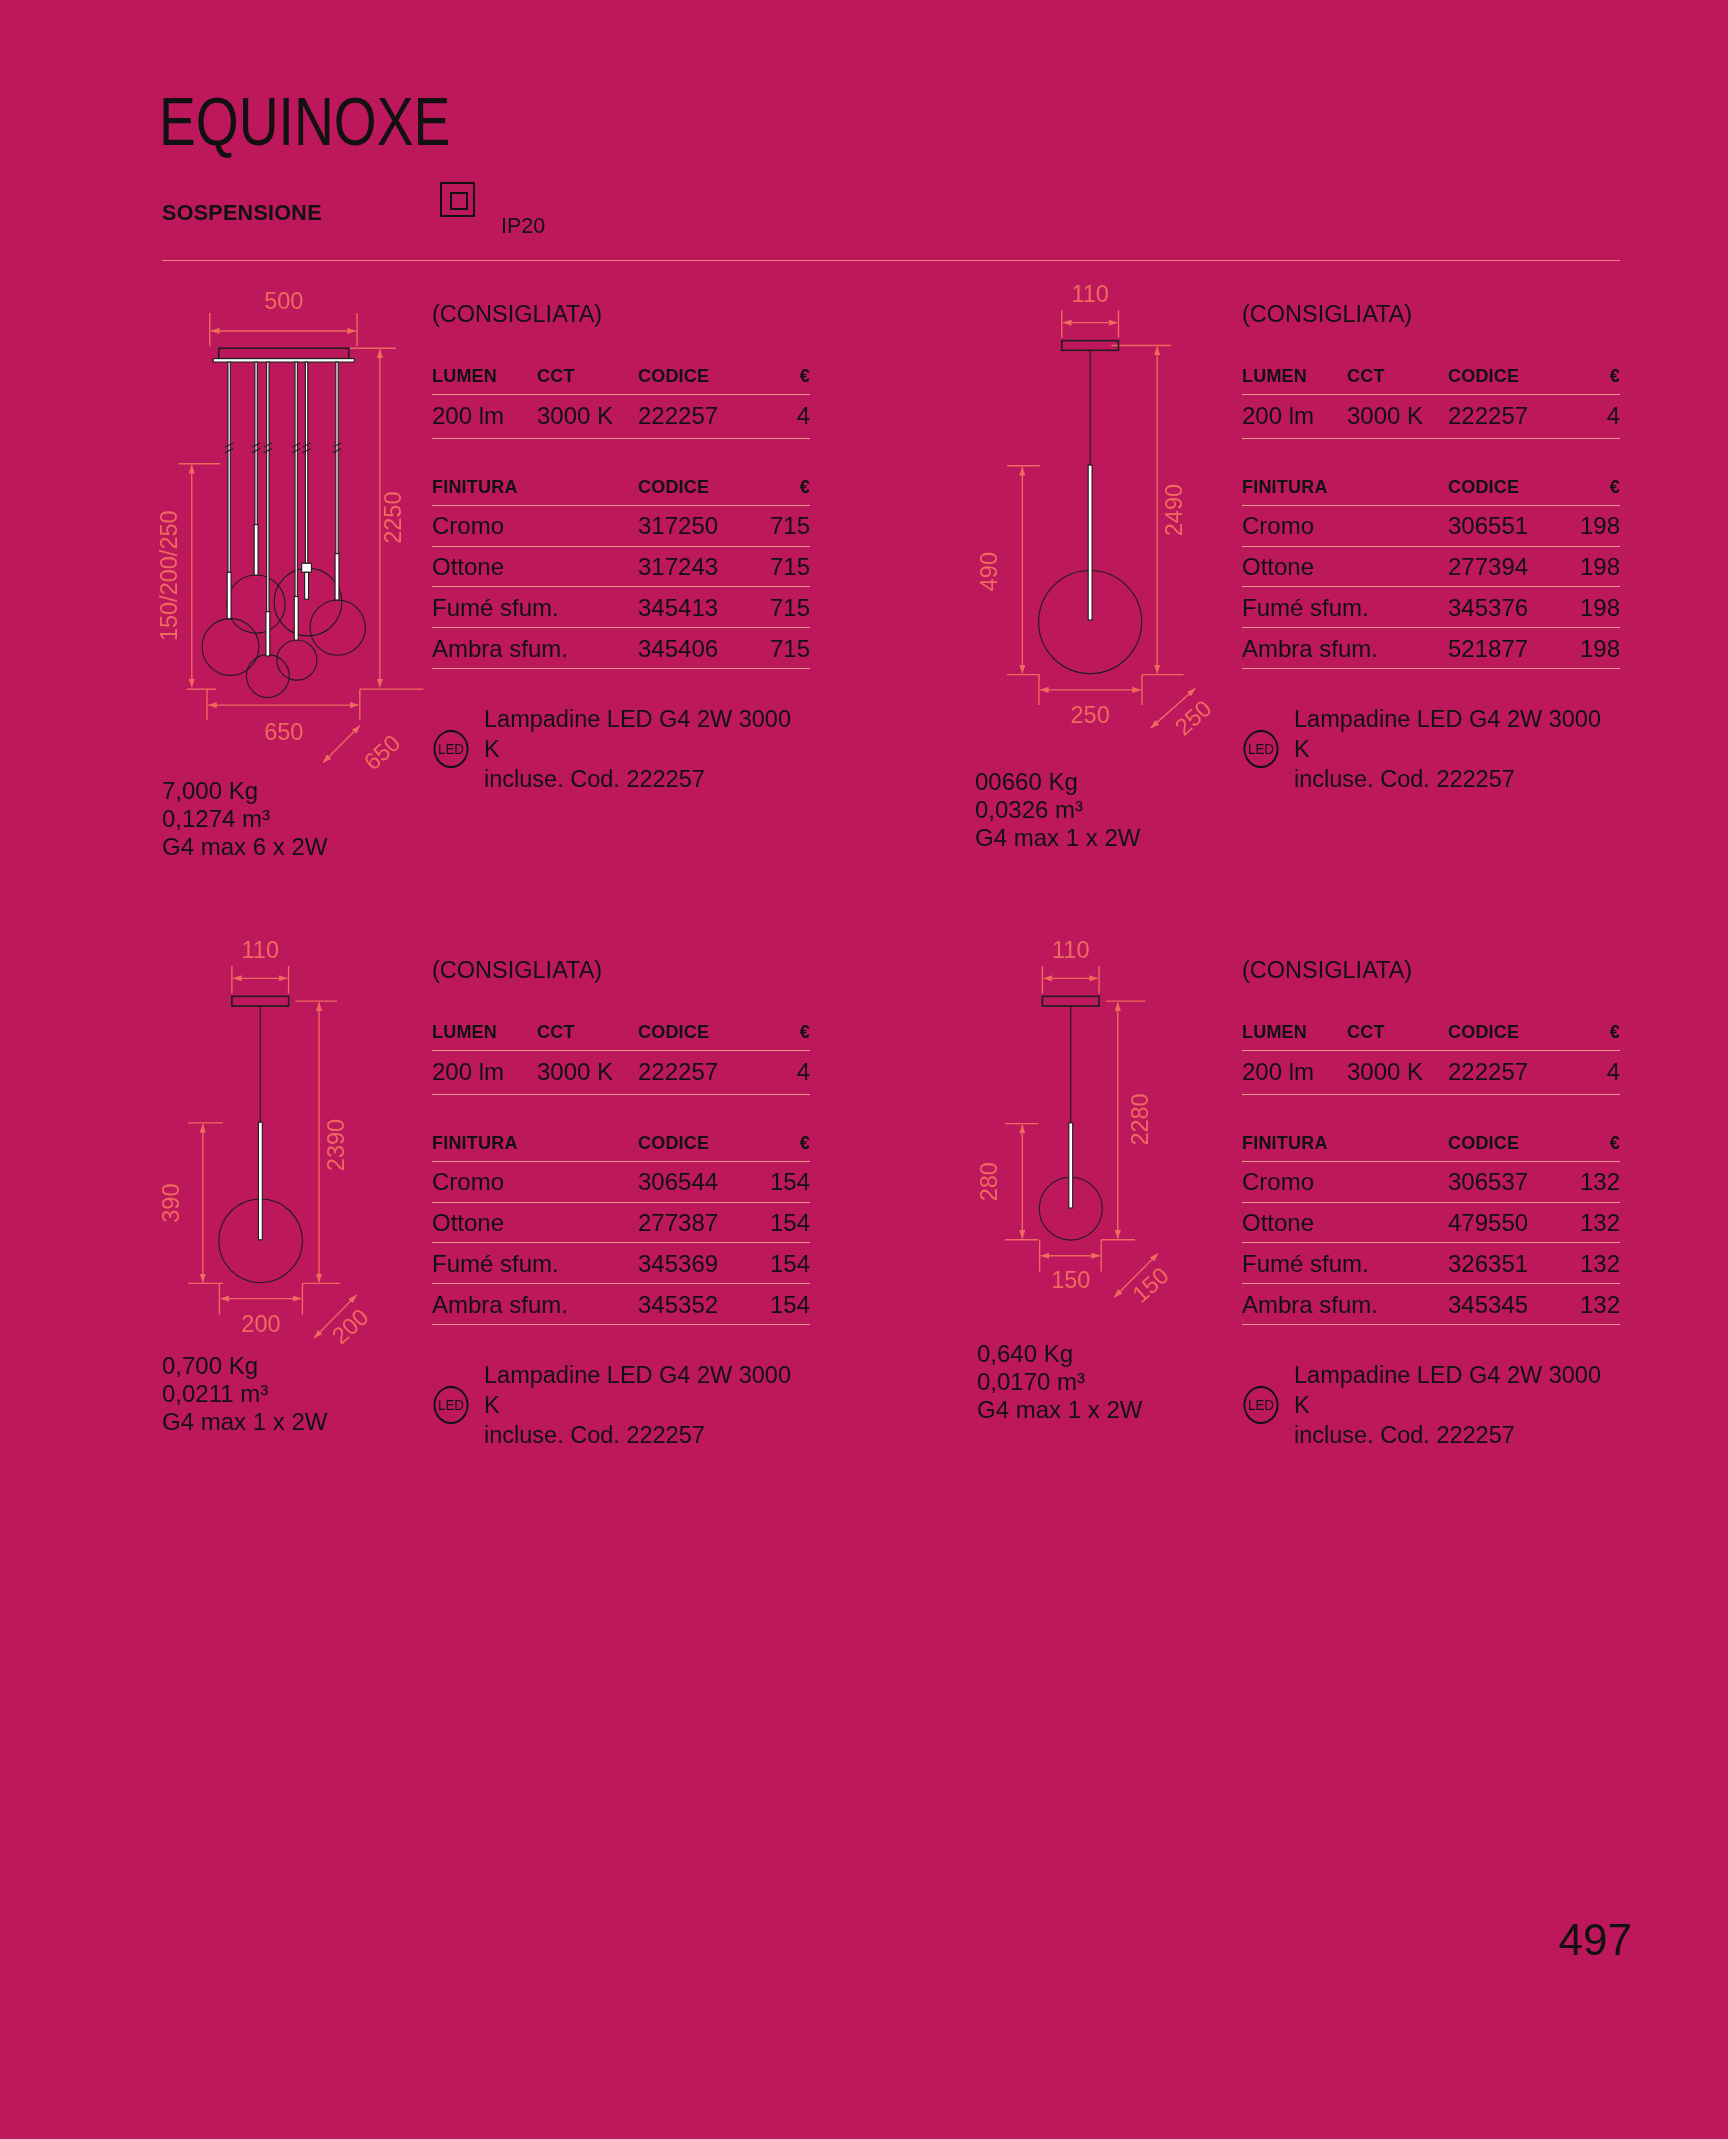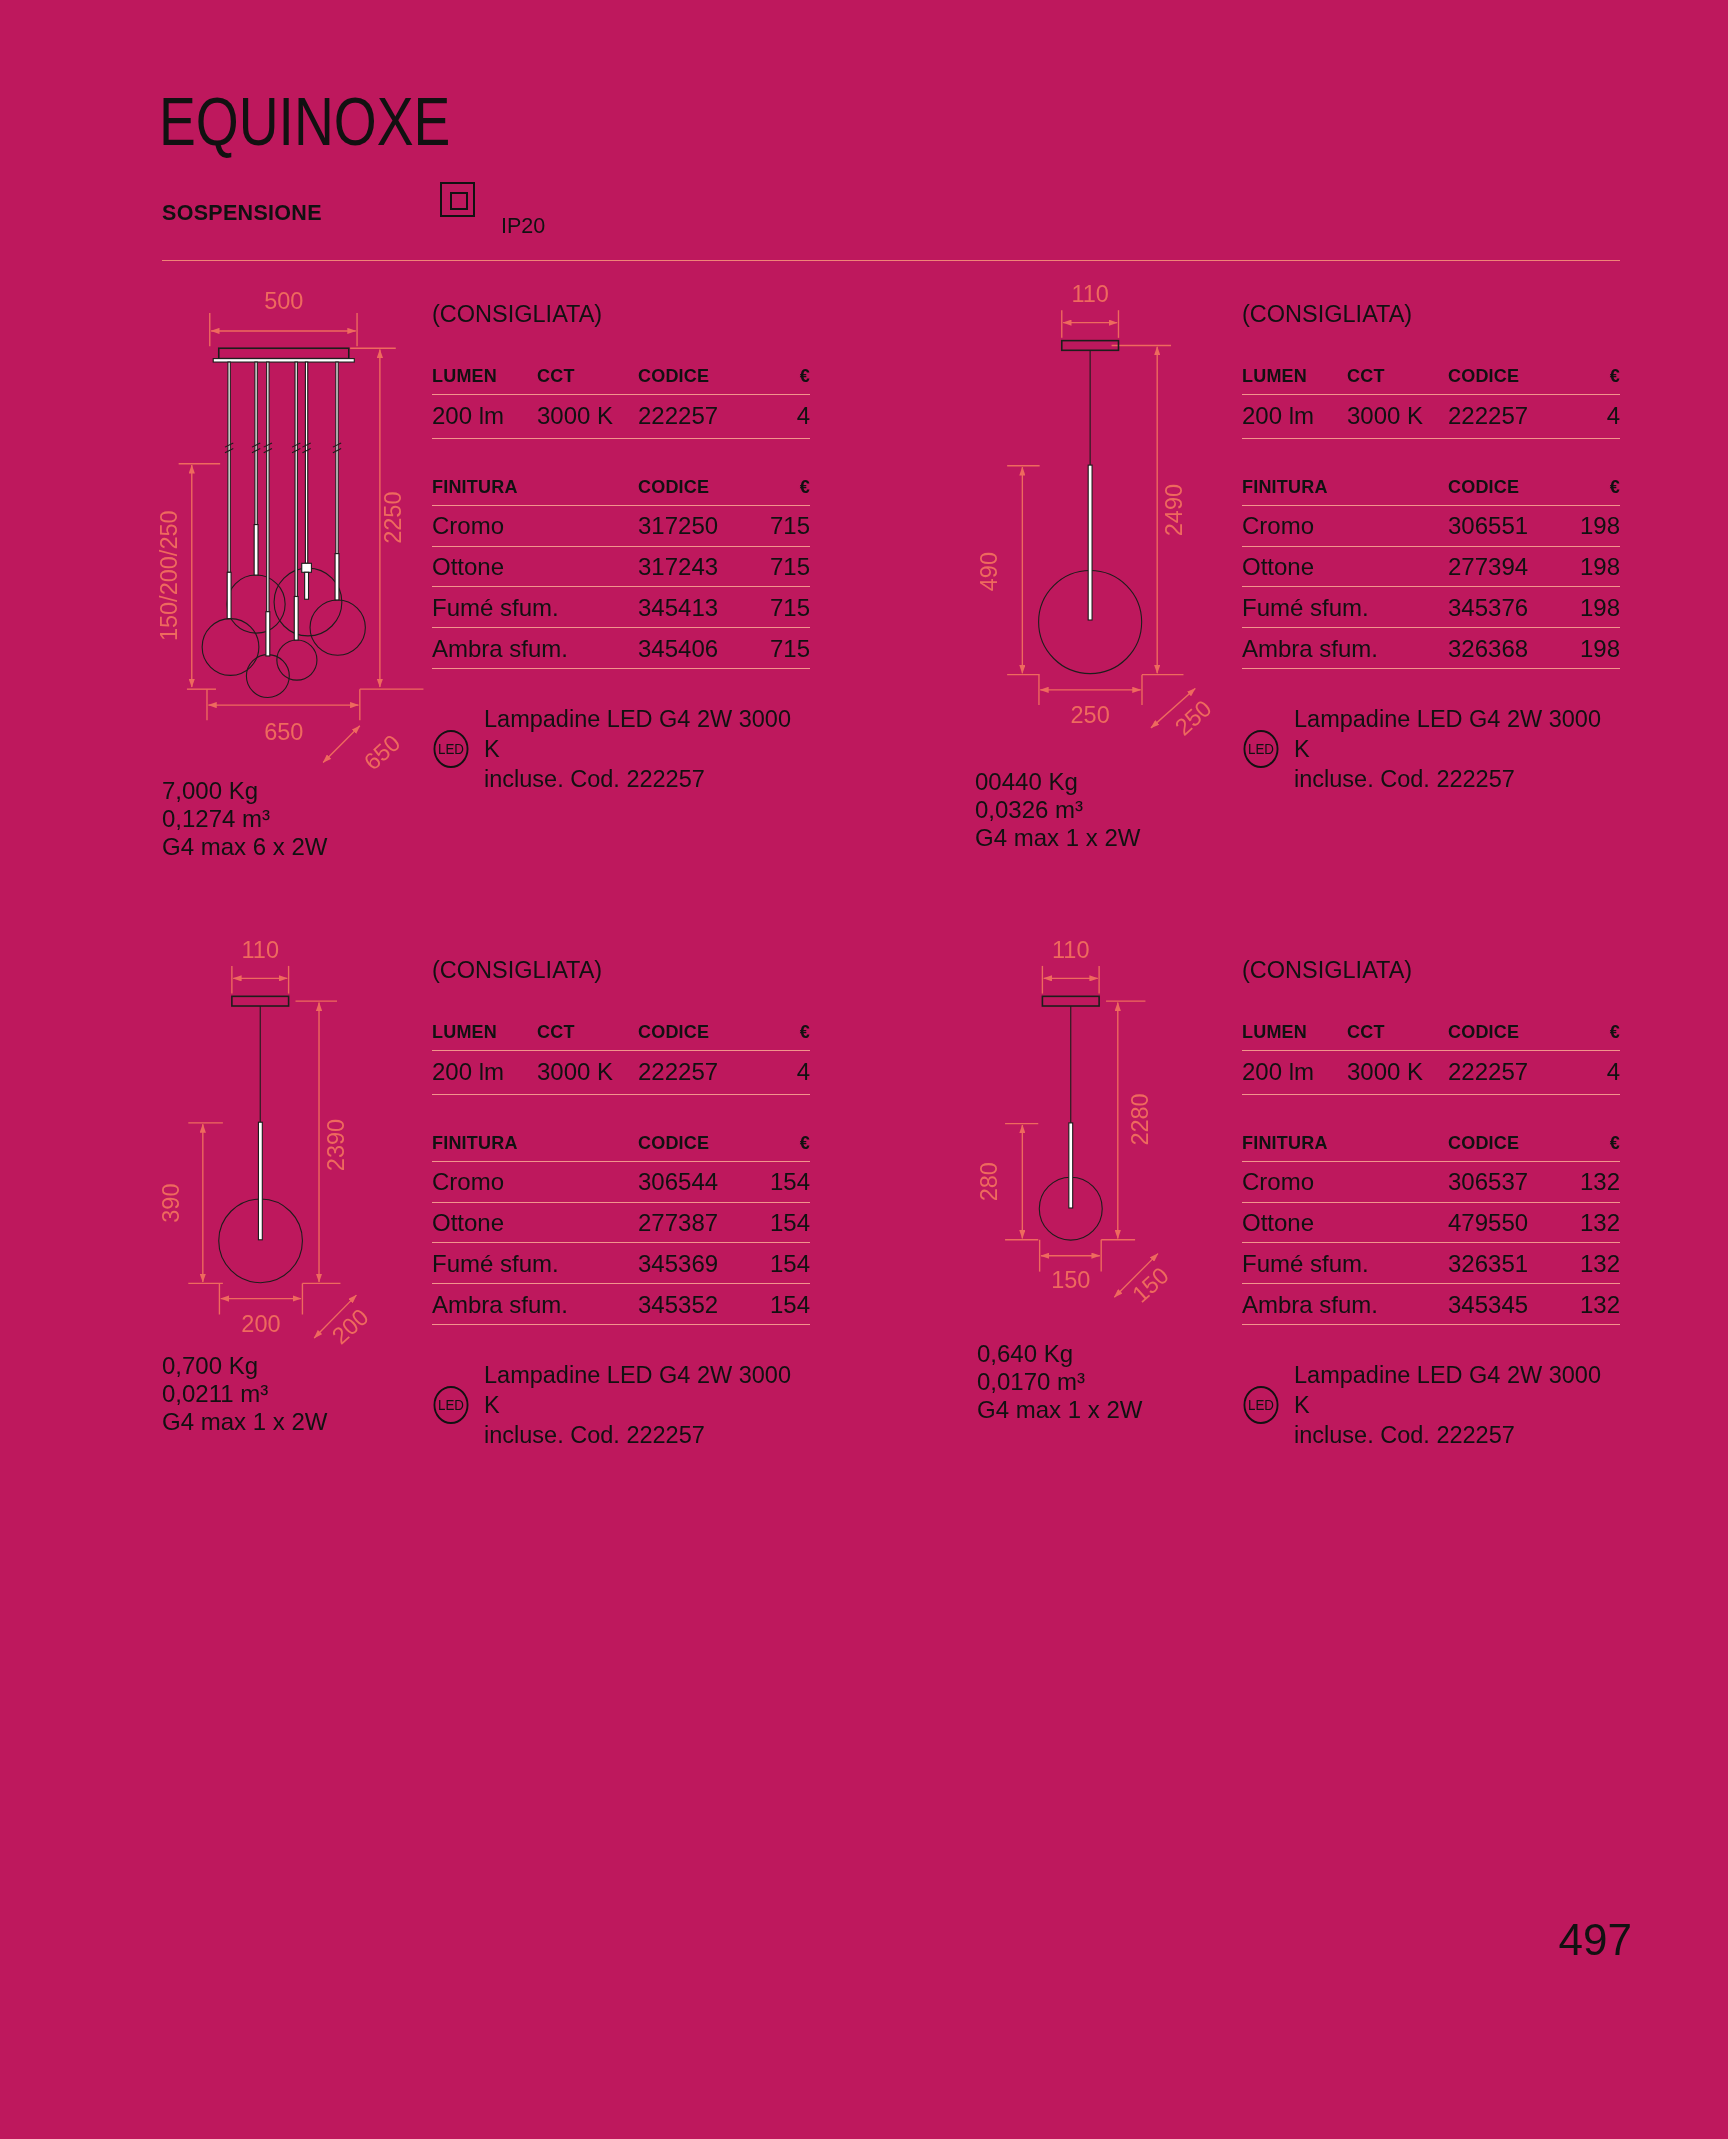--- a/index.html
+++ b/index.html
@@ -351,21 +351,21 @@
           <span class="f2">277394</span>
           <span class="f3">198</span>
         </div>
       <div class="trow">
           <span class="f1">Fumé sfum.</span>
           <span class="f2">345376</span>
           <span class="f3">198</span>
         </div>
       <div class="trow">
           <span class="f1">Ambra sfum.</span>
-          <span class="f2">326368</span>
+          <span class="f2">521877</span>
           <span class="f3">198</span>
         </div>
     </div>
     <div class="led-note">
       <div class="led-badge">LED</div>
       <div class="led-text">
           <div>Lampadine LED G4 2W 3000 K</div>
           <div>incluse. Cod. 222257</div>
         </div>
     </div>
@@ -474,21 +474,21 @@
         </div>
     </div>
   </div>
 
   <div class="info q-tl">
     <div>7,000 Kg</div>
     <div>0,1274 m³</div>
     <div>G4 max 6 x 2W</div>
   </div>
   <div class="info q-tr">
-    <div>00440 Kg</div>
+    <div>00660 Kg</div>
     <div>0,0326 m³</div>
     <div>G4 max 1 x 2W</div>
   </div>
   <div class="info q-bl">
     <div>0,700 Kg</div>
     <div>0,0211 m³</div>
     <div>G4 max 1 x 2W</div>
   </div>
   <div class="info q-br">
     <div>0,640 Kg</div>

